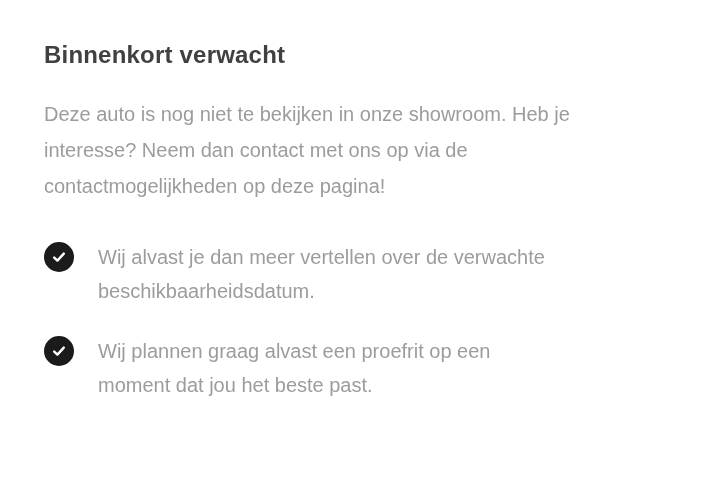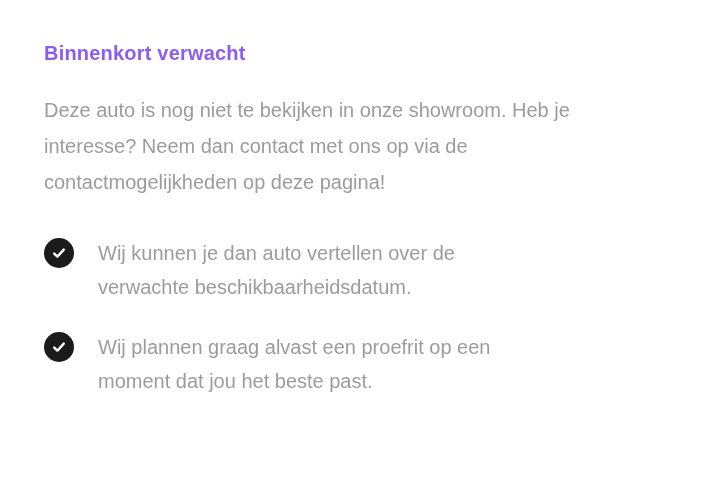--- a/index.html
+++ b/index.html
@@ -10,24 +10,24 @@
     background: #ffffff;
     font-family: "Liberation Sans", "DejaVu Sans", sans-serif;
     overflow: hidden;
   }
 
   .section {
     padding: 42px 44px 0 44px;
   }
 
   .section-title {
-    font-size: 20px;
+    font-size: 24px;
     font-weight: 700;
     letter-spacing: 0.2px;
-    color: #8b5cf6;
+    color: #404040;
     line-height: 1.1;
   }
 
   .section-description {
     margin-top: 28px;
     max-width: 545px;
     font-size: 20px;
     line-height: 36px;
     color: #9c9c9c;
   }
@@ -77,21 +77,21 @@
   <p class="section-description">Deze auto is nog niet te bekijken in onze showroom. Heb je interesse? Neem dan contact met ons op via de contactmogelijkheden op deze pagina!</p>
 
   <ul class="benefit-list">
 
     <li class="benefit-item">
       <span class="check-circle">
         <svg width="16" height="16" viewBox="0 0 16 16" fill="none">
           <path d="M3.2 8.6 L6.4 11.6 L12.8 4.6" stroke="#ffffff" stroke-width="2.4" stroke-linecap="round" stroke-linejoin="round"></path>
         </svg>
       </span>
-      <span class="benefit-text">Wij kunnen je dan auto vertellen over de verwachte beschikbaarheidsdatum.</span>
+      <span class="benefit-text">Wij alvast je dan meer vertellen over de verwachte beschikbaarheidsdatum.</span>
     </li>
 
     <li class="benefit-item">
       <span class="check-circle">
         <svg width="16" height="16" viewBox="0 0 16 16" fill="none">
           <path d="M3.2 8.6 L6.4 11.6 L12.8 4.6" stroke="#ffffff" stroke-width="2.4" stroke-linecap="round" stroke-linejoin="round"></path>
         </svg>
       </span>
       <span class="benefit-text">Wij plannen graag alvast een proefrit op een moment dat jou het beste past.</span>
     </li>

